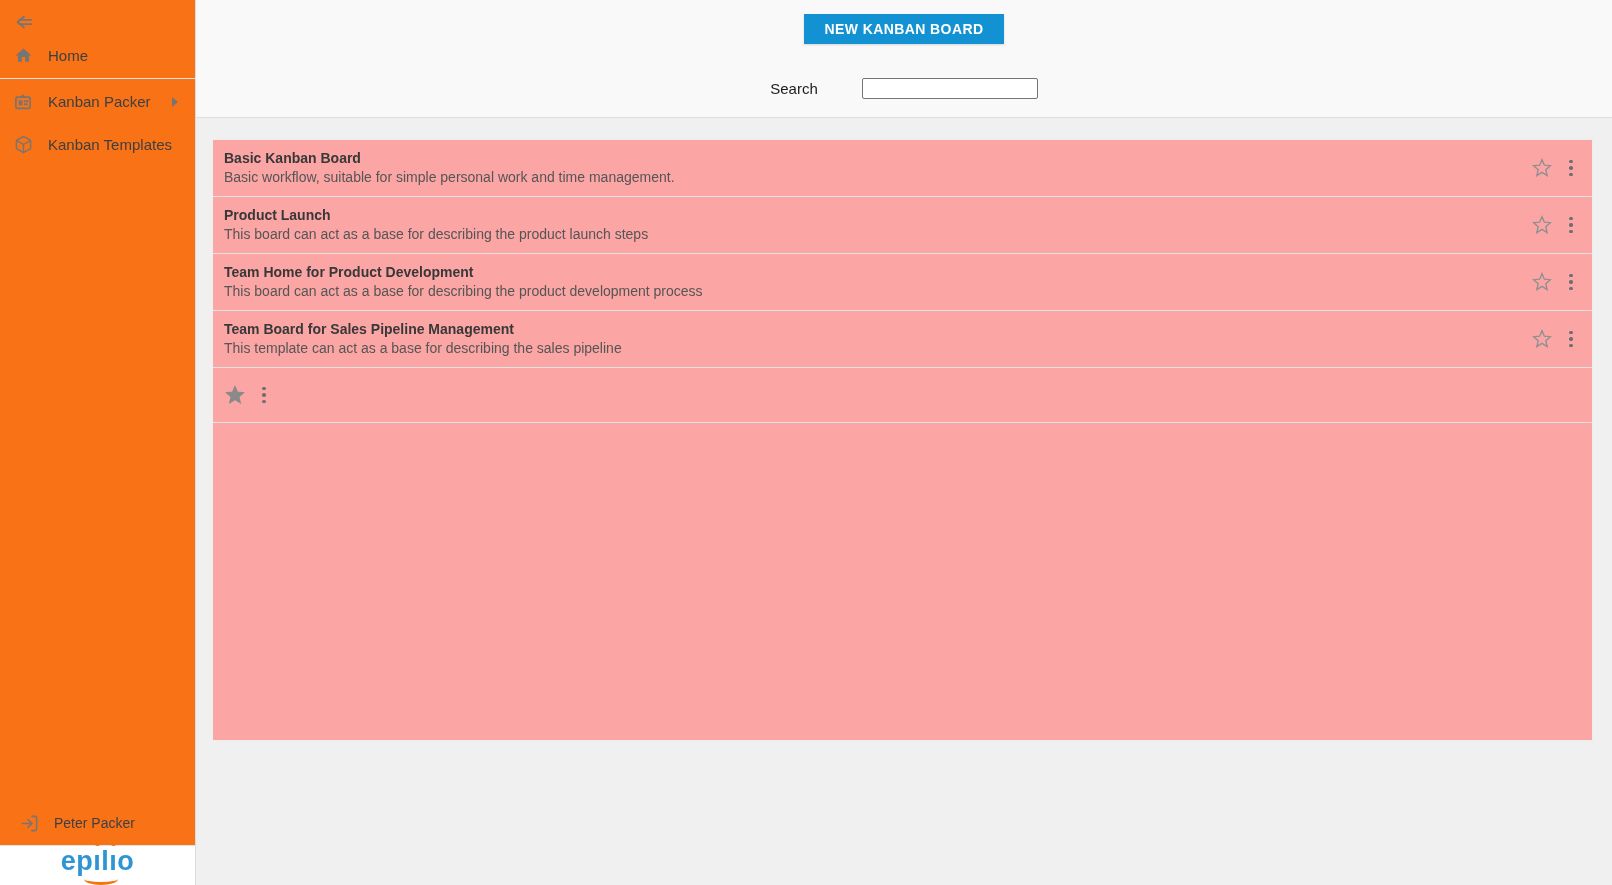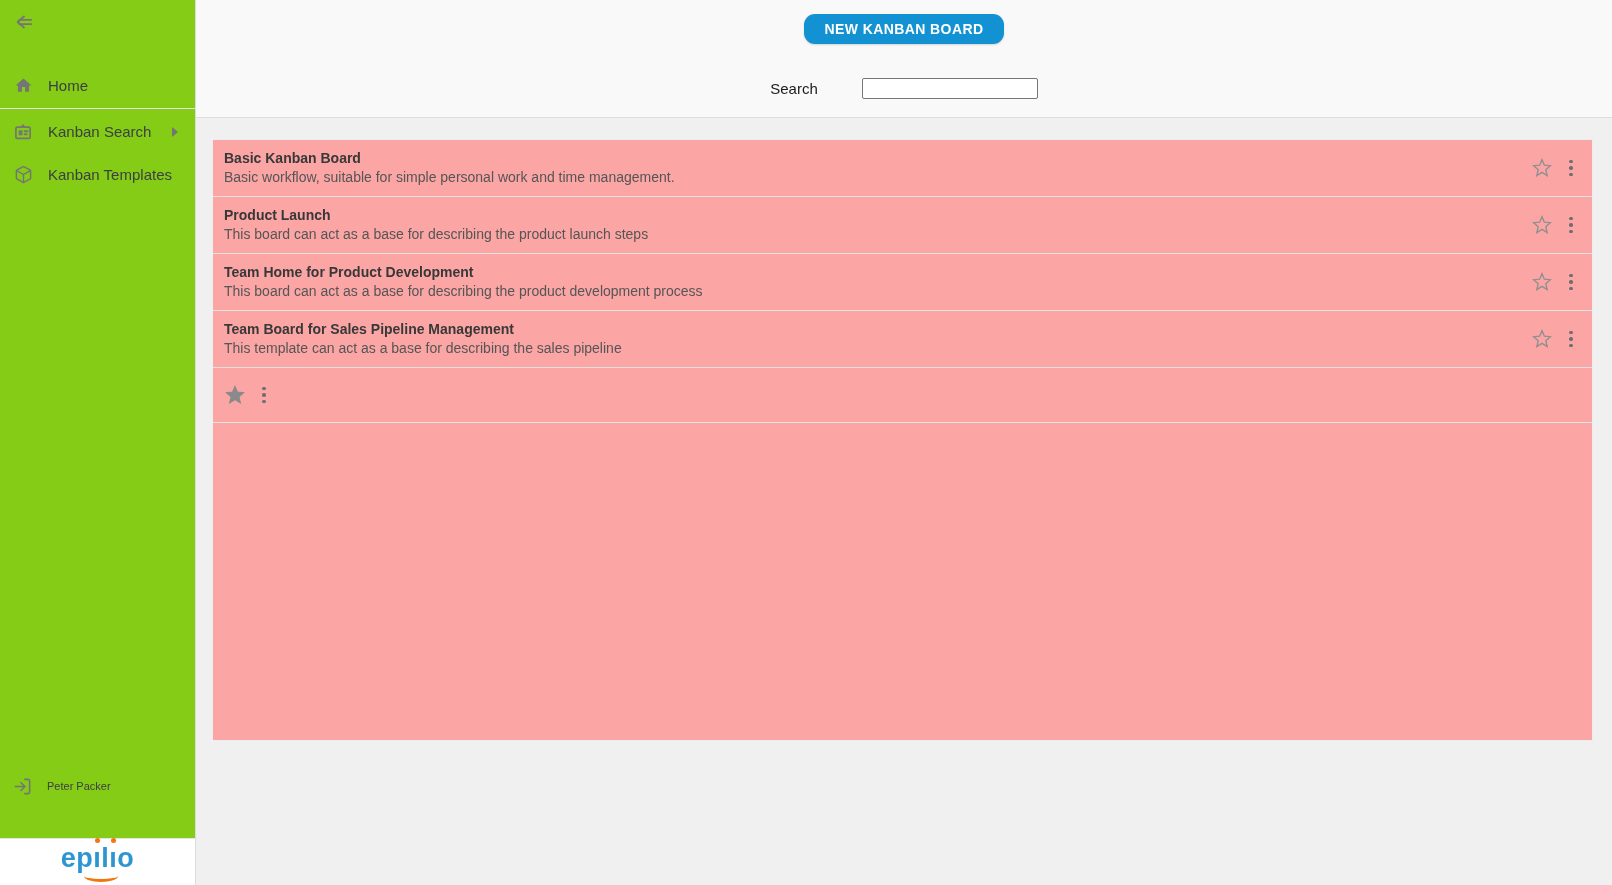--- a/index.html
+++ b/index.html
@@ -7,50 +7,49 @@
   body {
     font-family:"Liberation Sans", sans-serif;
     background:#f0f0f0;
     color:#3d4043;
   }
   .app { display:flex; width:1612px; height:885px; }
 
   
   .sidebar {
     width:196px; min-width:196px; height:100%;
-    background:#84cc16;
+    background:#f97316;
     border-right:1px solid #dcdcdc;
     display:flex; flex-direction:column;
     position:relative;
-    gap:30px;
   }
   .collapse-row { padding:10px 0 0 12px; height:34px; }
   .collapse-btn { width:24px; height:24px; cursor:pointer; display:flex; align-items:center; justify-content:center; }
   .nav-item {
     height:43px; display:flex; align-items:center;
     padding-left:13px; cursor:pointer; position:relative;
     color:#3d4043; font-size:15px;
   }
   .nav-icon { width:20px; height:20px; margin-right:15px; display:flex; align-items:center; justify-content:center; flex-shrink:0; }
   .sidebar-divider { border:none; border-top:1px solid #e4e4e4; margin:1px 0; }
   .chevron-right {
     position:absolute; right:17px; top:50%; margin-top:-5px;
     width:0; height:0;
     border-left:6px solid #757575;
     border-top:5px solid transparent;
     border-bottom:5px solid transparent;
   }
   .sidebar-spacer { flex:1; }
   .user-row {
     height:44px; display:flex; align-items:center;
-    padding-left:12px; font-size:11px; color:#3d4043; cursor:pointer;
+    padding-left:19px; font-size:14px; color:#3d4043; cursor:pointer;
   }
   .logo-section {
     border-top:1px solid #e4e4e4;
-    height:47px; display:flex; align-items:center; justify-content:center;
+    height:40px; display:flex; align-items:center; justify-content:center;
     background:#fff;
   }
   .logo {
     position:relative;
     font-size:27px; font-weight:bold; letter-spacing:0.5px;
     color:#2e95d3; line-height:1;
     padding-bottom:8px;
   }
   .logo .i-stem { position:relative; display:inline-block; }
   .logo .i-stem .dot {
@@ -69,21 +68,21 @@
   .main { flex:1; display:flex; flex-direction:column; height:100%; }
   .main-header {
     height:118px; background:#f9f9f9;
     border-bottom:1px solid #dedede;
     display:flex; flex-direction:column; align-items:center;
     flex-shrink:0;
   }
   .new-board-btn {
     margin-top:14px; height:30px; padding:0 21px;
     background:#1292d3; color:#ffffff;
-    border:none; border-radius:11px;
+    border:none; border-radius:0;
     font-family:"Liberation Sans", sans-serif;
     font-size:14px; font-weight:bold; letter-spacing:0.4px;
     cursor:pointer; box-shadow:0 1px 2px rgba(0,0,0,0.15);
   }
   .search-row { margin-top:34px; display:flex; align-items:center;gap:38px; }
   .search-label { font-size:15px; color:#1c1c1c; margin-right:6px; }
   .search-input {
     width:176px; height:21px;
     border:1px solid #767676; border-radius:2px;
     background:#fff; font-size:13px; padding:0 4px;
@@ -150,21 +149,21 @@
       <div class="nav-item">
         <span class="nav-icon">
           <svg width="20" height="20" viewBox="0 0 24 24">
             <path d="M10 6.2 L12 3.8 L14 6.2" class="icon-gray"></path>
             <rect x="3.5" y="6.2" width="17" height="13.5" rx="1.5" class="icon-gray"></rect>
             <rect x="6.8" y="10" width="4.6" height="6" class="icon-fill"></rect>
             <line x1="14" y1="11" x2="17.5" y2="11" class="icon-gray" style="stroke-width:2.4"></line>
             <line x1="14" y1="14.8" x2="16.5" y2="14.8" class="icon-gray" style="stroke-width:2.4"></line>
           </svg>
         </span>
-        <span>Kanban Search</span>
+        <span>Kanban Packer</span>
         <span class="chevron-right"></span>
       </div>
 
       <div class="nav-item">
         <span class="nav-icon">
           <svg width="19" height="19" viewBox="0 0 24 24" style="stroke-width:1.8" class="icon-gray">
             <path d="M21 16V8a2 2 0 0 0-1-1.73l-7-4a2 2 0 0 0-2 0l-7 4A2 2 0 0 0 3 8v8a2 2 0 0 0 1 1.73l7 4a2 2 0 0 0 2 0l7-4A2 2 0 0 0 21 16z"></path>
             <polyline points="3.27 6.96 12 12.01 20.73 6.96"></polyline>
             <line x1="12" y1="22.08" x2="12" y2="12"></line>
           </svg>

